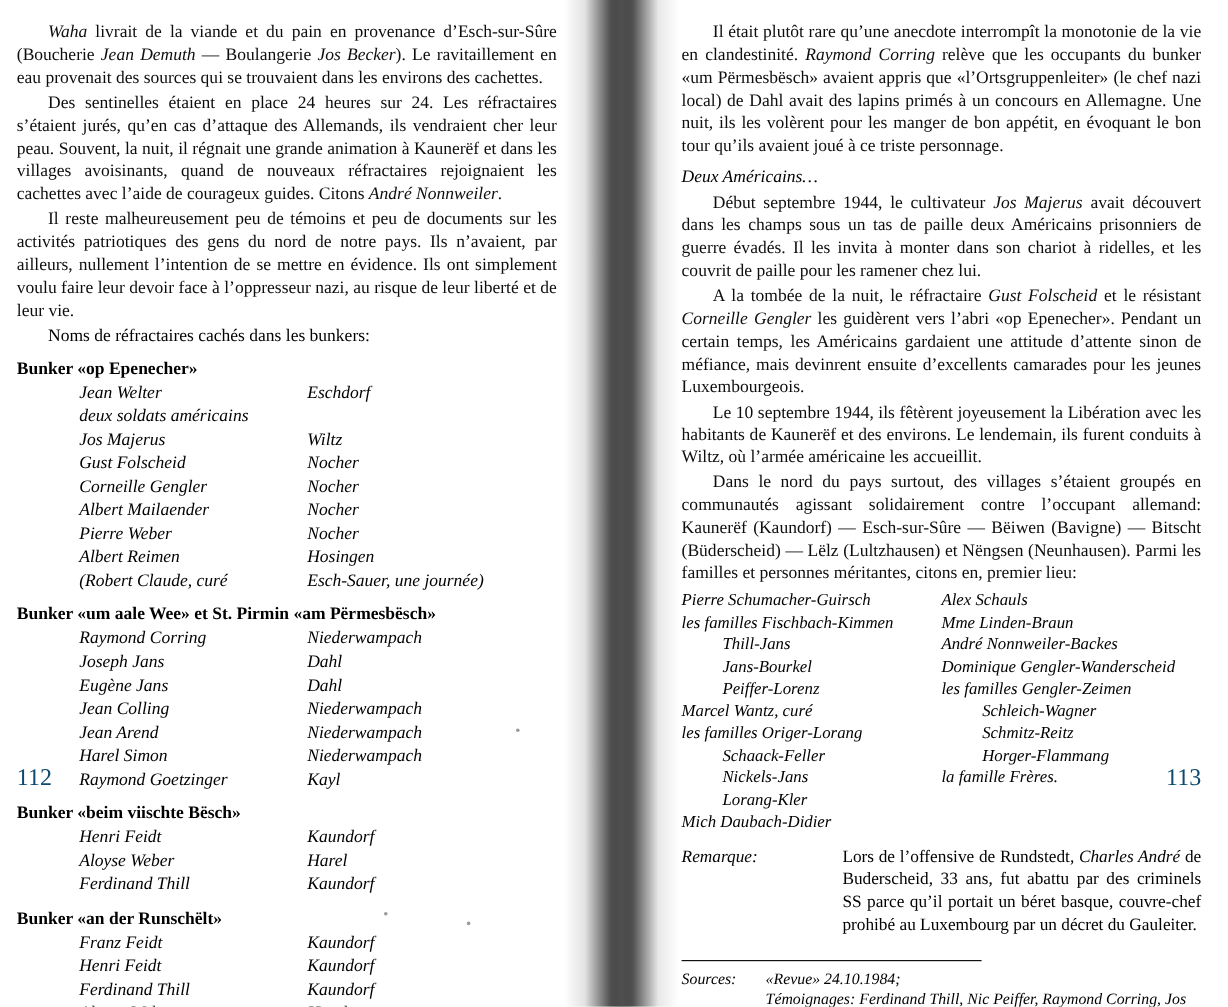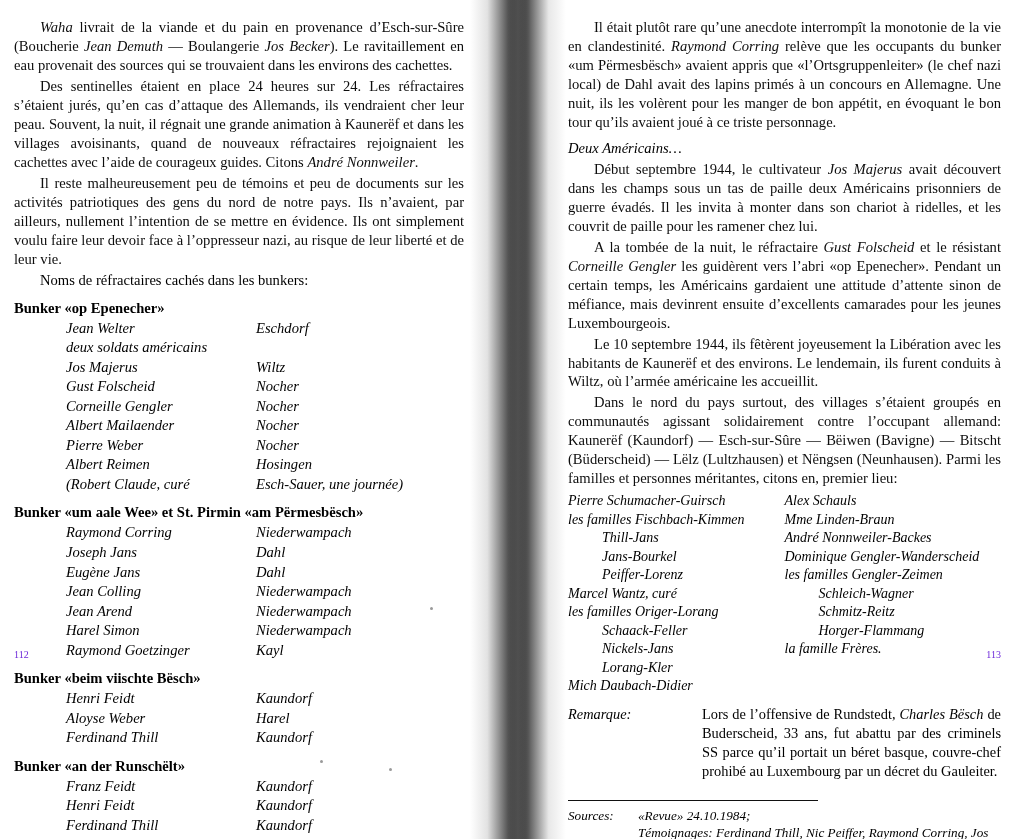--- a/index.html
+++ b/index.html
@@ -120,22 +120,22 @@
     display:flex;
     font-size:13.2px;
     line-height:1.30;
     font-style:italic;
   }
   .sources .slab{flex:0 0 70px;}
   .sources .stxt{flex:1;}
   .folio{
     position:absolute;
     bottom:22px;
-    font-size:10px;
-    color:#6d28d9;
+    font-size:20px;
+    color:#0c4a6e;
   }
   .folio-left{left:14px;}
   .folio-right{right:22px;}
   .speck{position:absolute;background:#9a9a9a;border-radius:50%;}
 </style>
 </head>
 <body>
 
 <div class="spread">
 
@@ -304,21 +304,21 @@
         <div class="row">les familles Gengler-Zeimen</div>
         <div class="row ind">Schleich-Wagner</div>
         <div class="row ind">Schmitz-Reitz</div>
         <div class="row ind">Horger-Flammang</div>
         <div class="row">la famille Frères.</div>
       </div>
     </div>
 
     <div class="remark">
       <div class="rlab">Remarque:</div>
-      <div class="rtxt">Lors de l’offensive de Rundstedt, <span class="it">Charles Bësch</span> de Buderscheid, 33 ans, fut abattu par des criminels SS parce qu’il portait un béret basque, couvre-chef prohibé au Luxembourg par un décret du Gauleiter.</div>
+      <div class="rtxt">Lors de l’offensive de Rundstedt, <span class="it">Charles André</span> de Buderscheid, 33 ans, fut abattu par des criminels SS parce qu’il portait un béret basque, couvre-chef prohibé au Luxembourg par un décret du Gauleiter.</div>
     </div>
 
     <div class="rule"></div>
 
     <div class="sources">
       <div class="slab">Sources:</div>
       <div class="stxt">
         <div>«Revue» 24.10.1984;</div>
         <div>Témoignages: Ferdinand Thill, Nic Peiffer, Raymond Corring, Jos Nickels, Jos Nonnweiler, Nic Gengler;</div>
 

